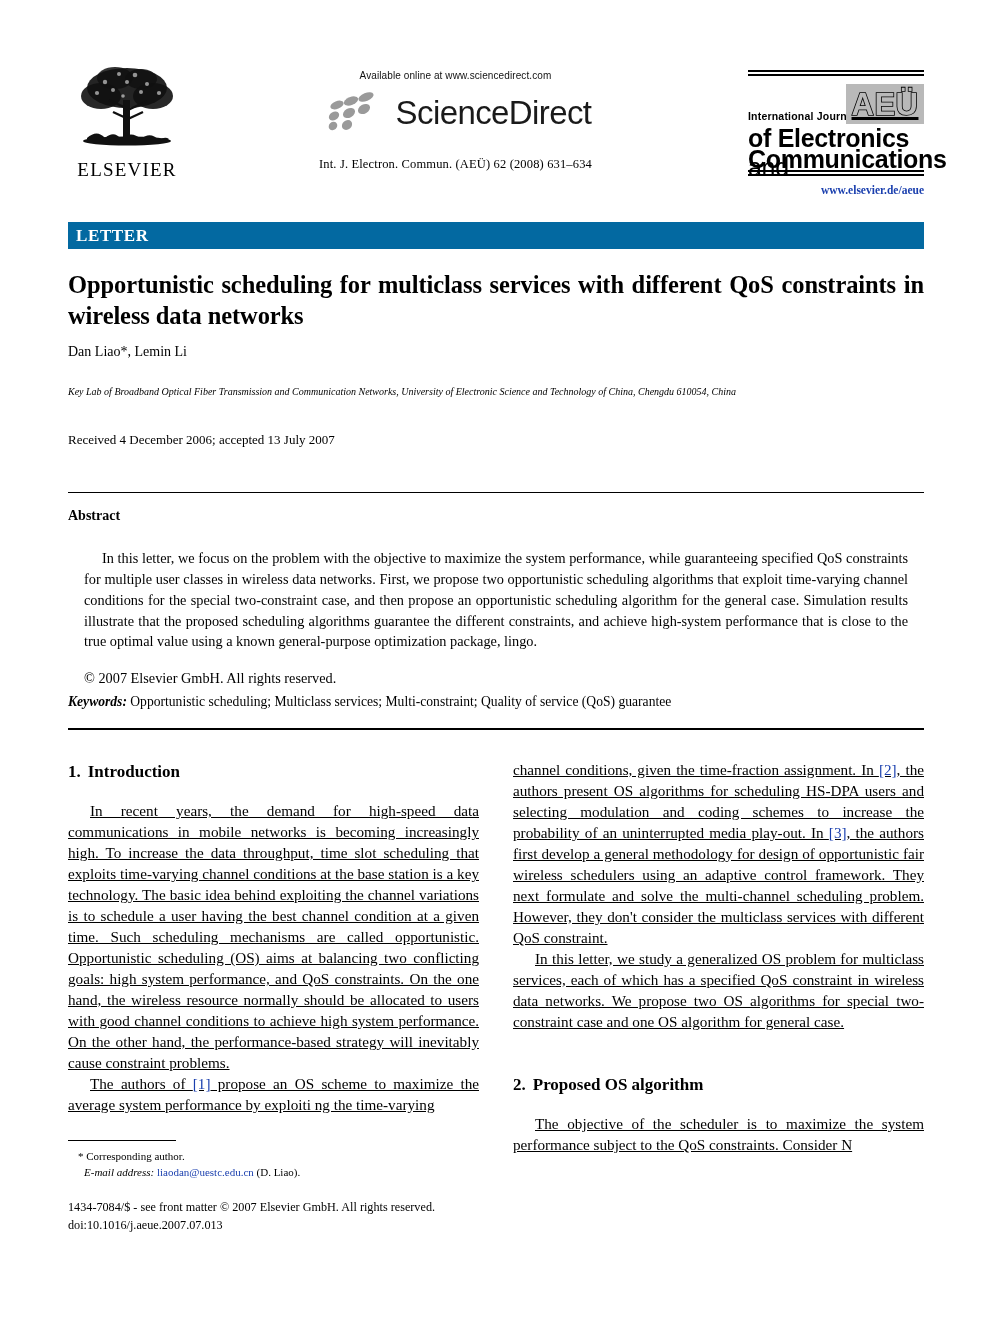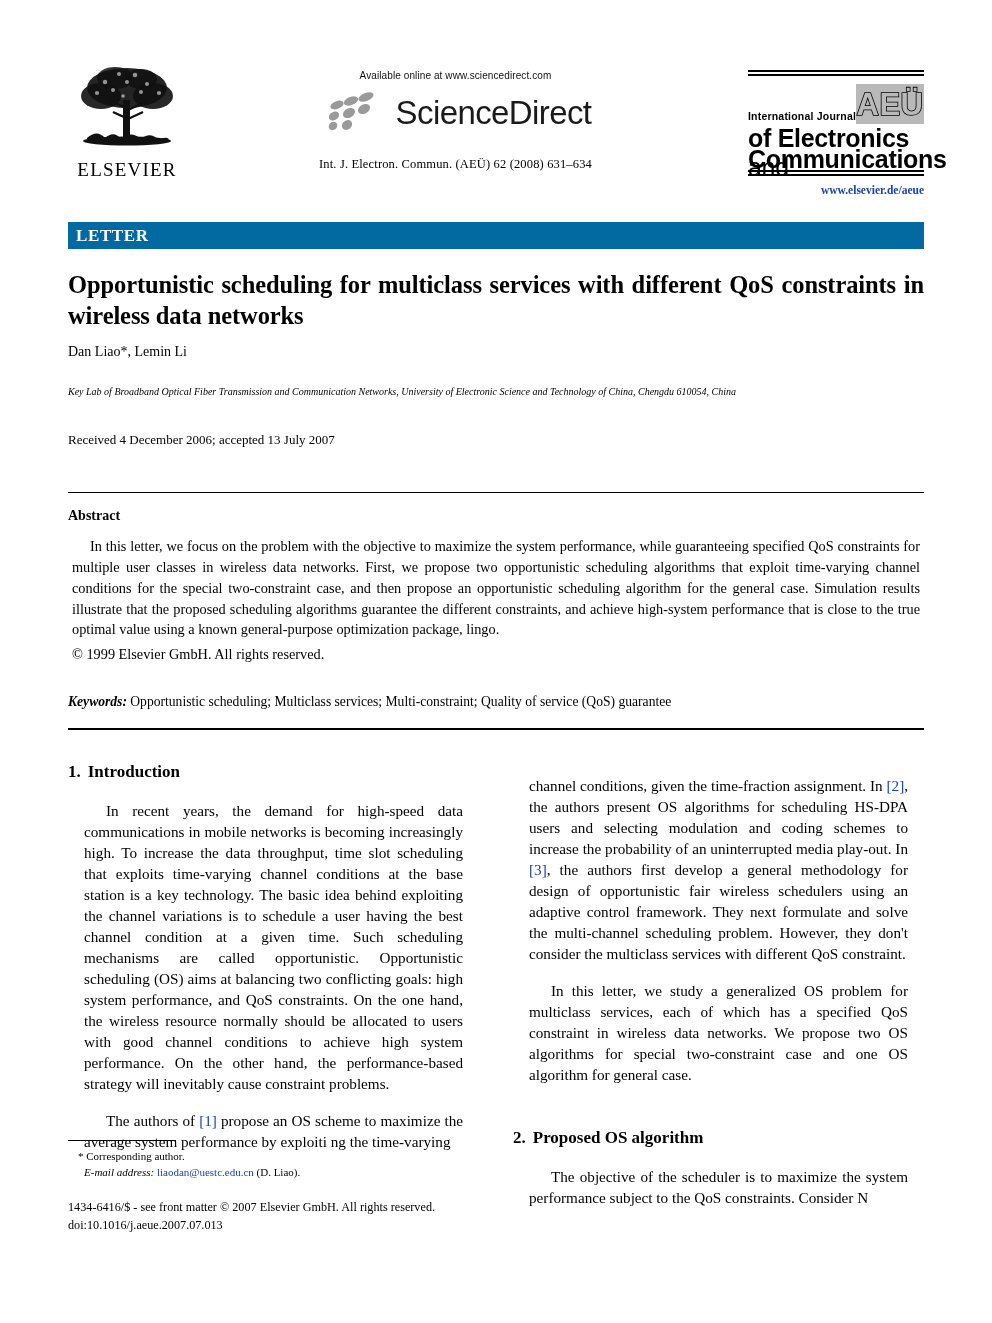--- a/index.html
+++ b/index.html
@@ -99,26 +99,27 @@
     font-size: 10.5px;
     letter-spacing: 0.2px;
     position: absolute;
     left: 0;
     top: 28px;
   }
   .aeu-badge {
     position: absolute;
     right: 0;
     top: 2px;
-    width: 68px;
+    width: 78px;
     height: 40px;
     background: #b9b9b9;
     display: flex;
     align-items: center;
     justify-content: center;
+    text-decoration: underline;
   }
   .aeu-badge-text {
     font-family: "Liberation Sans", sans-serif;
     font-weight: bold;
     font-size: 31px;
     line-height: 1;
     letter-spacing: 0.5px;
     color: #b9b9b9;
     -webkit-text-stroke: 1.6px #000;
     paint-order: stroke fill;
@@ -239,21 +240,21 @@
     position: absolute;
     left: 68px;
     top: 532px;
     width: 856px;
     font-family: "Liberation Serif", serif;
     font-size: 14.3px;
     line-height: 1.46;
     text-align: justify;
     text-align-last: left;
   }
-  .abstract-body p { margin: 4px; }
+  .abstract-body p { margin: 16px; }
   .abstract-body p.indent { text-indent: 18px; }
   .copyright-line { margin-top: 0; }
   .keywords {
     position: absolute;
     left: 68px;
     top: 694px;
     width: 856px;
     font-family: "Liberation Serif", serif;
     font-size: 13.6px;
   }
@@ -265,21 +266,21 @@
     top: 760px;
     width: 411px;
     font-family: "Liberation Serif", serif;
     font-size: 15.2px;
     line-height: 1.38;
     text-align: justify;
     text-align-last: left;
   }
   .col-left { left: 68px; }
   .col-right { left: 513px; }
-  .col p { margin: 16px; }
+  .col p { margin: 0; text-decoration: underline; }
   .col p.indent { text-indent: 22px; }
   .section-head {
     font-weight: bold;
     font-size: 17px;
     margin: 0 0 18px 0;
     text-align: left;
   }
   .section-head .num { margin-right: 7px; }
   .sec2 { margin-top: 40px; margin-bottom: 18px; }
   .ref { color: #1a3fae; }
@@ -392,21 +393,21 @@
 
   <div class="title">Opportunistic scheduling for multiclass services with different QoS constraints in wireless data networks</div>
   <div class="authors">Dan Liao*, Lemin Li</div>
   <div class="affiliation">Key Lab of Broadband Optical Fiber Transmission and Communication Networks, University of Electronic Science and Technology of China, Chengdu 610054, China</div>
   <div class="received">Received 4 December 2006; accepted 13 July 2007</div>
 
   <div class="rule-abstract-top"></div>
   <div class="abstract-head">Abstract</div>
   <div class="abstract-body">
     <p class="indent">In this letter, we focus on the problem with the objective to maximize the system performance, while guaranteeing specified QoS constraints for multiple user classes in wireless data networks. First, we propose two opportunistic scheduling algorithms that exploit time-varying channel conditions for the special two-constraint case, and then propose an opportunistic scheduling algorithm for the general case. Simulation results illustrate that the proposed scheduling algorithms guarantee the different constraints, and achieve high-system performance that is close to the true optimal value using a known general-purpose optimization package, lingo.</p>
-    <p class="copyright-line">© 1999 Elsevier GmbH. All rights reserved.</p>
+    <p class="copyright-line">© 2007 Elsevier GmbH. All rights reserved.</p>
   </div>
   <div class="keywords"><b>Keywords:</b><span> Opportunistic scheduling; Multiclass services; Multi-constraint; Quality of service (QoS) guarantee</span></div>
   <div class="rule-abstract-bottom"></div>
 
   <div class="col col-left">
     <div class="section-head"><span class="num">1.</span><span>Introduction</span></div>
     <p class="indent">In recent years, the demand for high-speed data communications in mobile networks is becoming increasingly high. To increase the data throughput, time slot scheduling that exploits time-varying channel conditions at the base station is a key technology. The basic idea behind exploiting the channel variations is to schedule a user having the best channel condition at a given time. Such scheduling mechanisms are called opportunistic. Opportunistic scheduling (OS) aims at balancing two conflicting goals: high system performance, and QoS constraints. On the one hand, the wireless resource normally should be allocated to users with good channel conditions to achieve high system performance. On the other hand, the performance-based strategy will inevitably cause constraint problems.</p>
     <p class="indent"><span>The authors of </span><span class="ref">[1]</span><span> propose an OS scheme to maximize the average system performance by exploiti ng the time-varying</span></p>
   </div>
 
@@ -417,17 +418,17 @@
     <p class="indent">The objective of the scheduler is to maximize the system performance subject to the QoS constraints. Consider N</p>
   </div>
 
   <div class="footnote">
     <div class="footnote-rule"></div>
     <div class="footnote-corr">* Corresponding author.</div>
     <div class="footnote-email"><i>E-mail address:</i> <span class="mail-link">liaodan@uestc.edu.cn</span><span> (D. Liao).</span></div>
   </div>
 
   <div class="imprint">
-    <div>1434-6416/$ - see front matter © 2007 Elsevier GmbH. All rights reserved.</div>
+    <div>1434-7084/$ - see front matter © 2007 Elsevier GmbH. All rights reserved.</div>
     <div>doi:10.1016/j.aeue.2007.07.013</div>
   </div>
 
 </div>
 
 </body></html>

